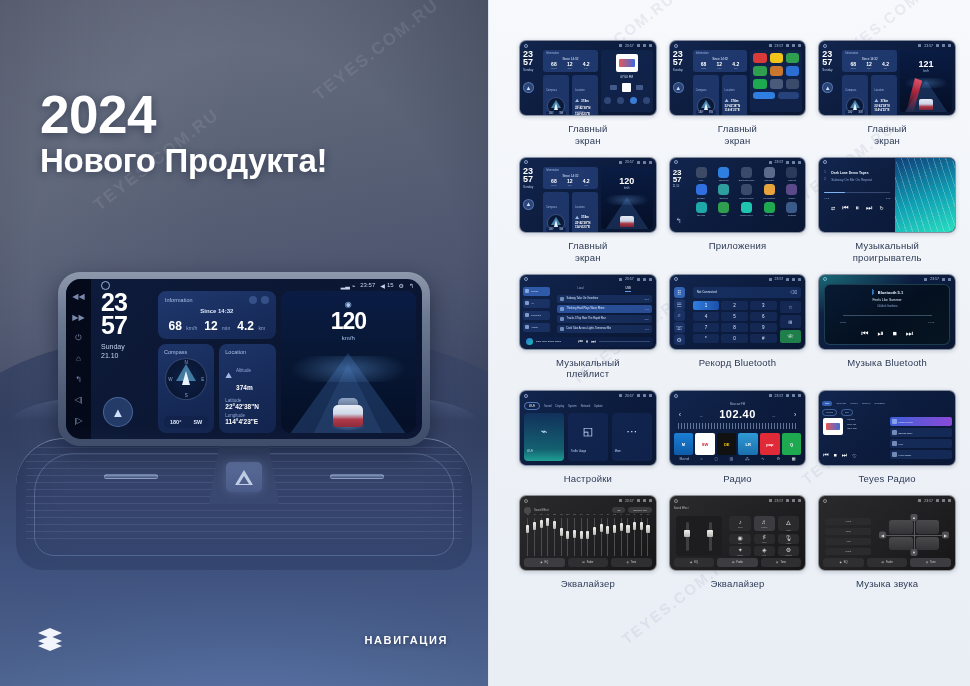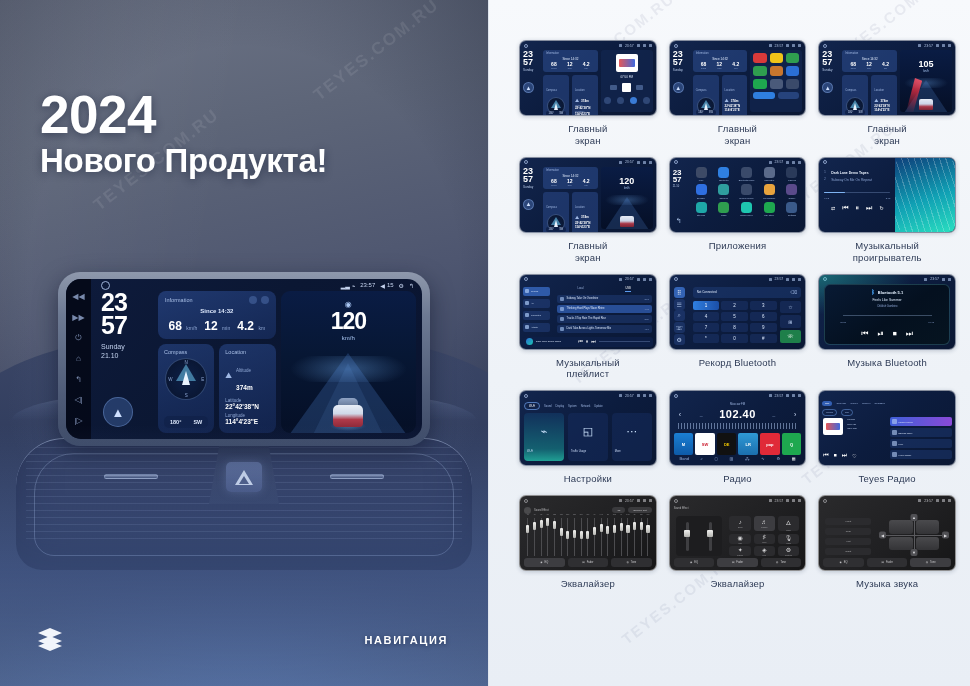--- a/index.html
+++ b/index.html
@@ -980,21 +980,21 @@
                     </div>
                   <div class="lv">22°42'38"N</div>
                   <div class="lv">114°4'23"E</div>
                 </div>
               </div>
             </div>
             <div class="mh-right road-mini">
               <div class="hz"></div>
                 <div class="rd"></div>
               <div class="redln"></div>
-              <span class="sv">105</span>
+              <span class="sv">121</span>
               <span class="su">km/h</span>
               <span class="mc"></span>
             </div>
           </div>
         </div>
         <div class="cap" style="white-space:pre-line">Главный
 экран</div>
       </div>
 
       <div class="cell">

